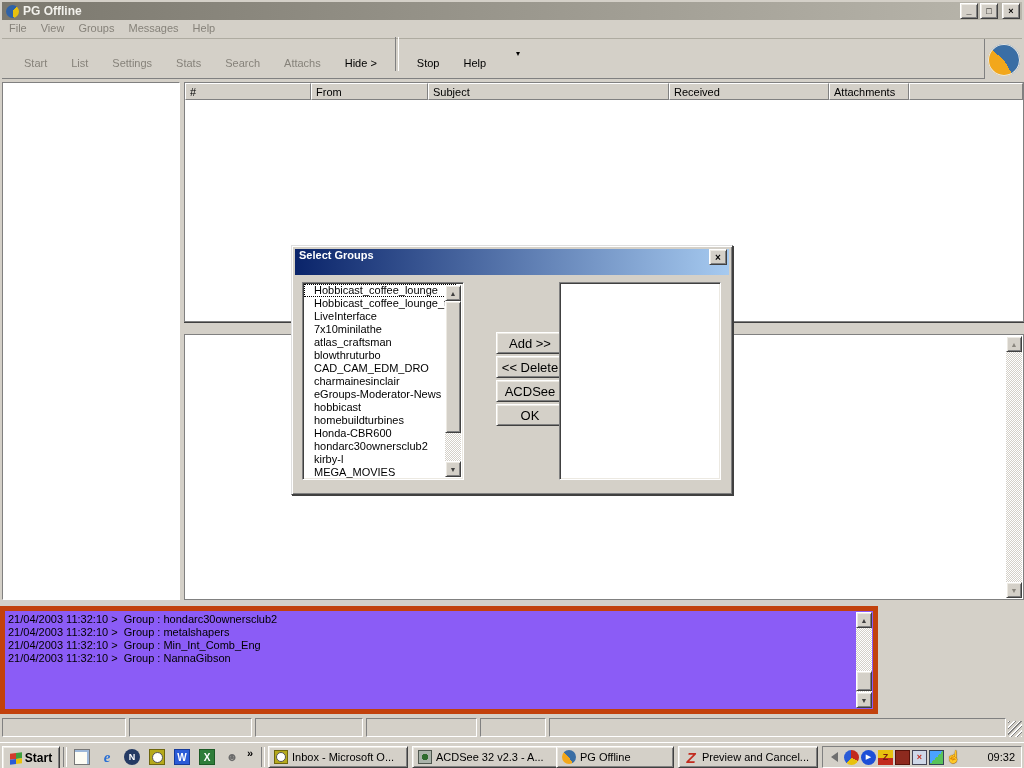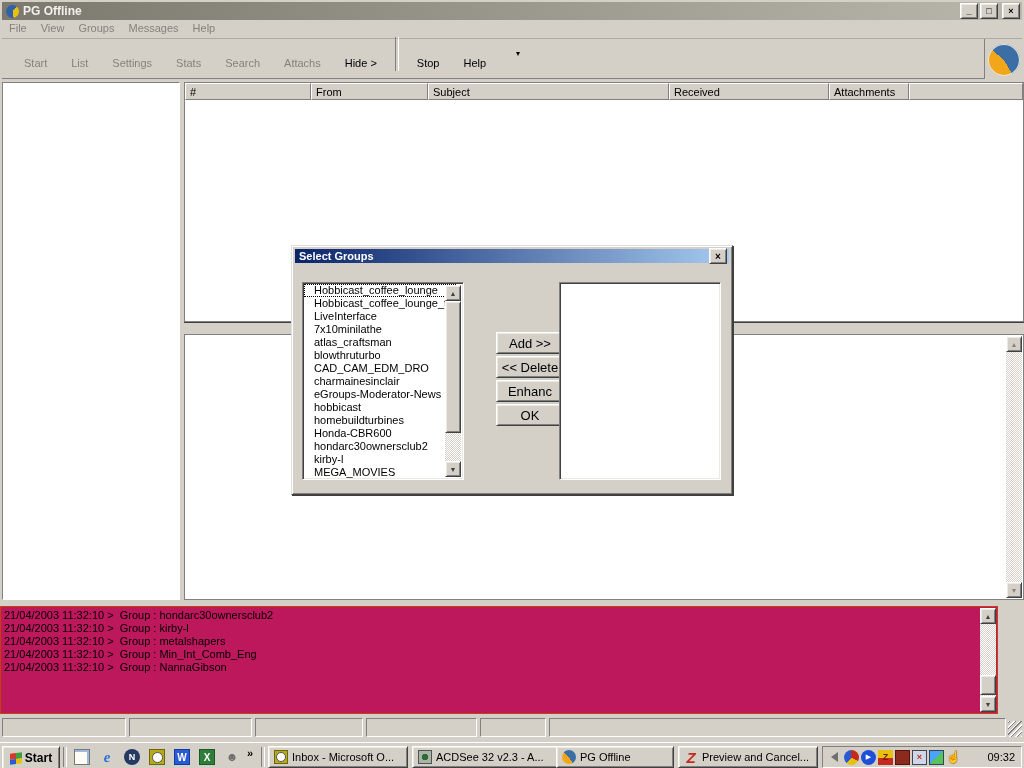--- a/index.html
+++ b/index.html
@@ -69,22 +69,22 @@
     display:flex;align-items:center;justify-content:center;font-size:7px;line-height:1;color:#404040}
   .sb-btn.dis{color:#8a867e}
   .sb-track{position:absolute;left:0;top:16px;bottom:16px;width:16px;
     background-color:#fff;
     background-image:linear-gradient(45deg,#d4d0c8 25%,transparent 25%,transparent 75%,#d4d0c8 75%),
                      linear-gradient(45deg,#d4d0c8 25%,transparent 25%,transparent 75%,#d4d0c8 75%);
     background-size:2px 2px;background-position:0 0,1px 1px}
   .sb-thumb{position:absolute;left:0;width:16px;box-sizing:border-box}
 
   
-  .log-panel{left:0;top:606px;width:998px;height:108px;background:#be185d;
-    border:1px solid #c2410c;box-sizing:border-box}
+  .log-panel{left:0;top:606px;width:878px;height:108px;background:#8b5cf6;
+    border:5px solid #c2410c;box-sizing:border-box}
   .log-lines{position:absolute;left:3px;top:2px;right:20px;bottom:2px;overflow:hidden}
   .log-line{white-space:pre;line-height:13px}
 
   
   .statusbar{left:0;top:716px;width:1024px;height:24px}
   .spanel{position:absolute;top:2px;height:19px;box-sizing:border-box}
   .grip{position:absolute;right:2px;top:5px;width:14px;height:16px;
     background:repeating-linear-gradient(135deg,#fff 0 1px,#808080 1px 2px,#d4d0c8 2px 4px)}
 
   
@@ -129,22 +129,22 @@
   .ti-alarm{background:#8d2a1e;border:1px solid #57120a;color:#ffd9d0;font-size:7px}
   .ti-pc{background:#cfd8e8;border:1px solid #445;color:#c22b1e;font-weight:bold;font-size:9px}
   .ti-pic{background:linear-gradient(135deg,#4aa3ff 0 50%,#58c35a 50%);border:1px solid #345}
   .ti-hand{color:#e9e2d2;text-shadow:0 0 1px #555;font-size:12px}
   .clock{margin-left:auto;font-size:11px;padding-right:2px}
 
   
   .dialog{left:291px;top:245px;width:440px;height:248px;background:#d4d0c8;
     border:1px solid;border-color:#dfdfdf #404040 #404040 #dfdfdf;
     box-shadow:inset 1px 1px 0 #fff, inset -1px -1px 0 #808080, 1px 1px 0 #404040;z-index:50}
-  .dlg-titlebar{position:absolute;left:3px;top:3px;right:3px;height:14px;
-    display:flex;align-items:center;padding:0 2px;box-sizing:border-box}
+  .dlg-titlebar{position:absolute;left:3px;top:3px;right:3px;height:26px;
+    display:flex;padding:0 2px;box-sizing:border-box}
   .dlg-title{color:#fff;font-weight:bold;font-size:11px;margin-left:2px;flex:1}
   .dlg-close{width:16px;height:14px;display:flex;align-items:center;justify-content:center;
     font-size:10px;font-weight:bold;color:#000}
   .groupbox{position:absolute;left:10px;top:36px;width:162px;height:198px;box-sizing:border-box;overflow:hidden}
   .group-item{height:13px;line-height:13px;padding-left:10px;white-space:nowrap;overflow:hidden;width:142px}
   .group-item.focused{outline:1px dotted #000;outline-offset:-1px}
   .lb-sb{position:absolute;top:2px;right:2px;bottom:2px;width:16px}
   .dlg-btn{position:absolute;left:204px;width:66px;height:20px;display:flex;
     align-items:center;justify-content:center;font-size:13px}
   .selbox{position:absolute;left:267px;top:36px;width:162px;height:198px;box-sizing:border-box}
@@ -202,21 +202,20 @@
   <div class="vsb">
     <div class="sb-btn raised dis" style="top:0">▲</div>
     <div class="sb-track"></div>
     <div class="sb-btn raised dis" style="bottom:0">▼</div>
   </div>
 </div>
 
 <div class="abs log-panel">
   <div class="log-lines">
     <div class="log-line">21/04/2003 11:32:10 &gt;  Group : hondarc30ownersclub2</div>
-    <div class="log-line">21/04/2003 11:32:10 &gt;  Group : kirby-l</div>
     <div class="log-line">21/04/2003 11:32:10 &gt;  Group : metalshapers</div>
     <div class="log-line">21/04/2003 11:32:10 &gt;  Group : Min_Int_Comb_Eng</div>
     <div class="log-line">21/04/2003 11:32:10 &gt;  Group : NannaGibson</div>
   </div>
   <div class="vsb">
     <div class="sb-btn raised" style="top:0">▲</div>
     <div class="sb-track"></div>
     <div class="sb-thumb raised" style="bottom:17px;height:20px"></div>
     <div class="sb-btn raised" style="bottom:0">▼</div>
   </div>
@@ -317,17 +316,17 @@
     <div class="lb-sb">
       <div class="sb-btn raised" style="top:0">▲</div>
       <div class="sb-track"></div>
       <div class="sb-thumb raised" style="top:16px;height:132px"></div>
       <div class="sb-btn raised" style="bottom:0">▼</div>
     </div>
   </div>
 
   <div class="dlg-btn raised" style="top:86px">Add &gt;&gt;</div>
   <div class="dlg-btn raised" style="top:110px">&lt;&lt; Delete</div>
-  <div class="dlg-btn raised" style="top:134px">Enhanc</div>
+  <div class="dlg-btn raised" style="top:134px">ACDSee</div>
   <div class="dlg-btn raised" style="top:158px">OK</div>
 
   <div class="selbox sunken"></div>
 </div>
 
 </body></html>

